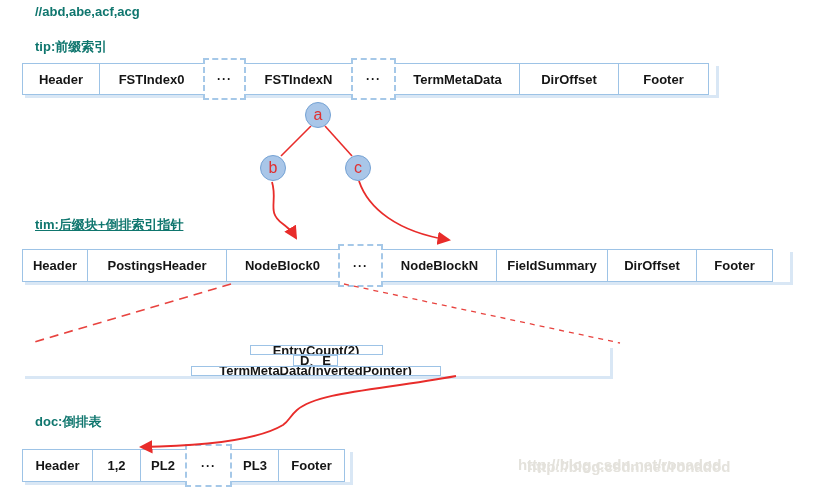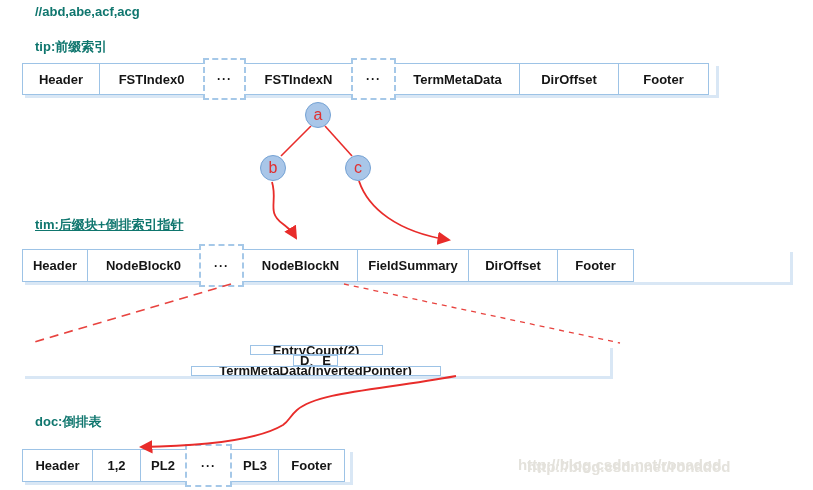--- a/index.html
+++ b/index.html
@@ -100,20 +100,21 @@
   </div>
 
   <div class="tnode" style="left:305px;top:102px;">a</div>
   <div class="tnode" style="left:260px;top:155px;">b</div>
   <div class="tnode" style="left:345px;top:155px;">c</div>
 
   <div class="blue-label" style="left:35px;top:216px;text-decoration:underline;">tim:后缀块+倒排索引指针</div>
 
   <div class="filerow" style="left:22px;top:249px;width:768px;height:33px;">
     <div class="cell" style="width:66px;">Header</div>
+    <div class="cell" style="width:140px;">PostingsHeader</div>
     <div class="cell" style="width:113px;">NodeBlock0</div>
     <div class="cell dashed" style="width:45px;height:43px;">···</div>
     <div class="cell" style="width:115px;">NodeBlockN</div>
     <div class="cell" style="width:112px;">FieldSummary</div>
     <div class="cell" style="width:90px;">DirOffset</div>
     <div class="cell" style="width:77px;">Footer</div>
   </div>
 
   <div class="filerow" style="left:22px;top:345px;width:588px;height:31px;flex-direction:column;">
     <div class="cell" style="width:133px;">EntryCount(2)</div>

